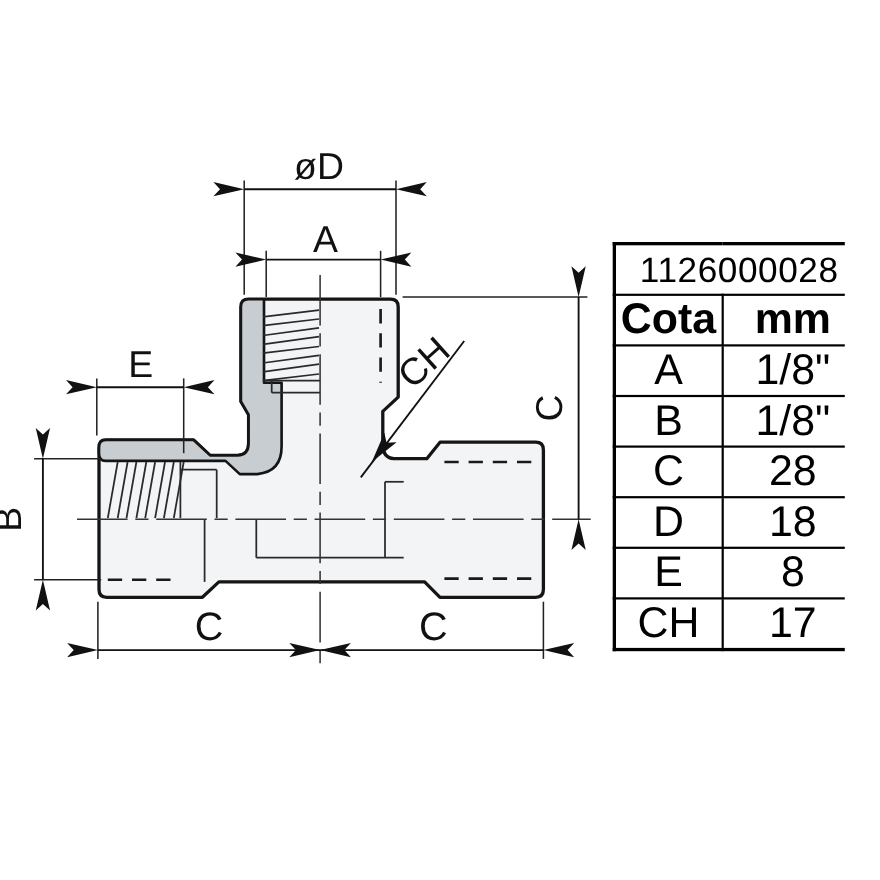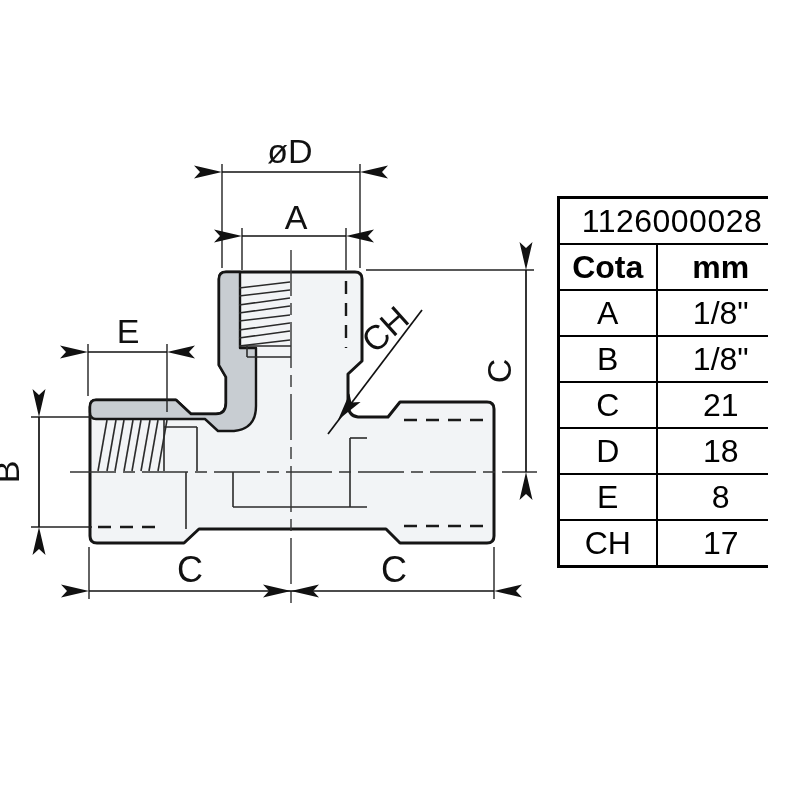--- a/index.html
+++ b/index.html
@@ -6,22 +6,22 @@
   #page{position:relative;width:768px;height:800px;background:#ffffff;overflow:hidden;
         font-family:"Liberation Sans",sans-serif;border-radius:20px;}
   #drawing{position:absolute;left:0;top:0;}
   svg text{font-family:"Liberation Sans",sans-serif;fill:#111;}
   .dimlabel{font-size:34px;}
   .dimlabel-big{font-size:36px;}
   
   #spec-table{position:absolute;left:557px;top:196px;width:227px;border-collapse:collapse;
               background:#fff;table-layout:fixed;}
   #spec-table td{border:2px solid #000;text-align:center;vertical-align:middle;
-                 height:44px;font-size:32px;color:#000;padding:0;}
-  #spec-table{border:3px solid #000;}
+                 height:44px;font-size:39px;color:#000;padding:0;}
+  #spec-table{border:3px solid #000;margin-top:24px;}
   #spec-table .pn td{font-size:32px;letter-spacing:0.5px;}
   #spec-table .head td{font-weight:bold;}
   #spec-table col.c1{width:98px;}
   #spec-table col.c2{width:129px;}
 </style>
 </head>
 <body>
 
 <div id="page">
 
@@ -142,21 +142,21 @@
     <tr>
       <td>A</td>
       <td>1/8"</td>
     </tr>
     <tr>
       <td>B</td>
       <td>1/8"</td>
     </tr>
     <tr>
       <td>C</td>
-      <td>21</td>
+      <td>28</td>
     </tr>
     <tr>
       <td>D</td>
       <td>18</td>
     </tr>
     <tr>
       <td>E</td>
       <td>8</td>
     </tr>
     <tr>

